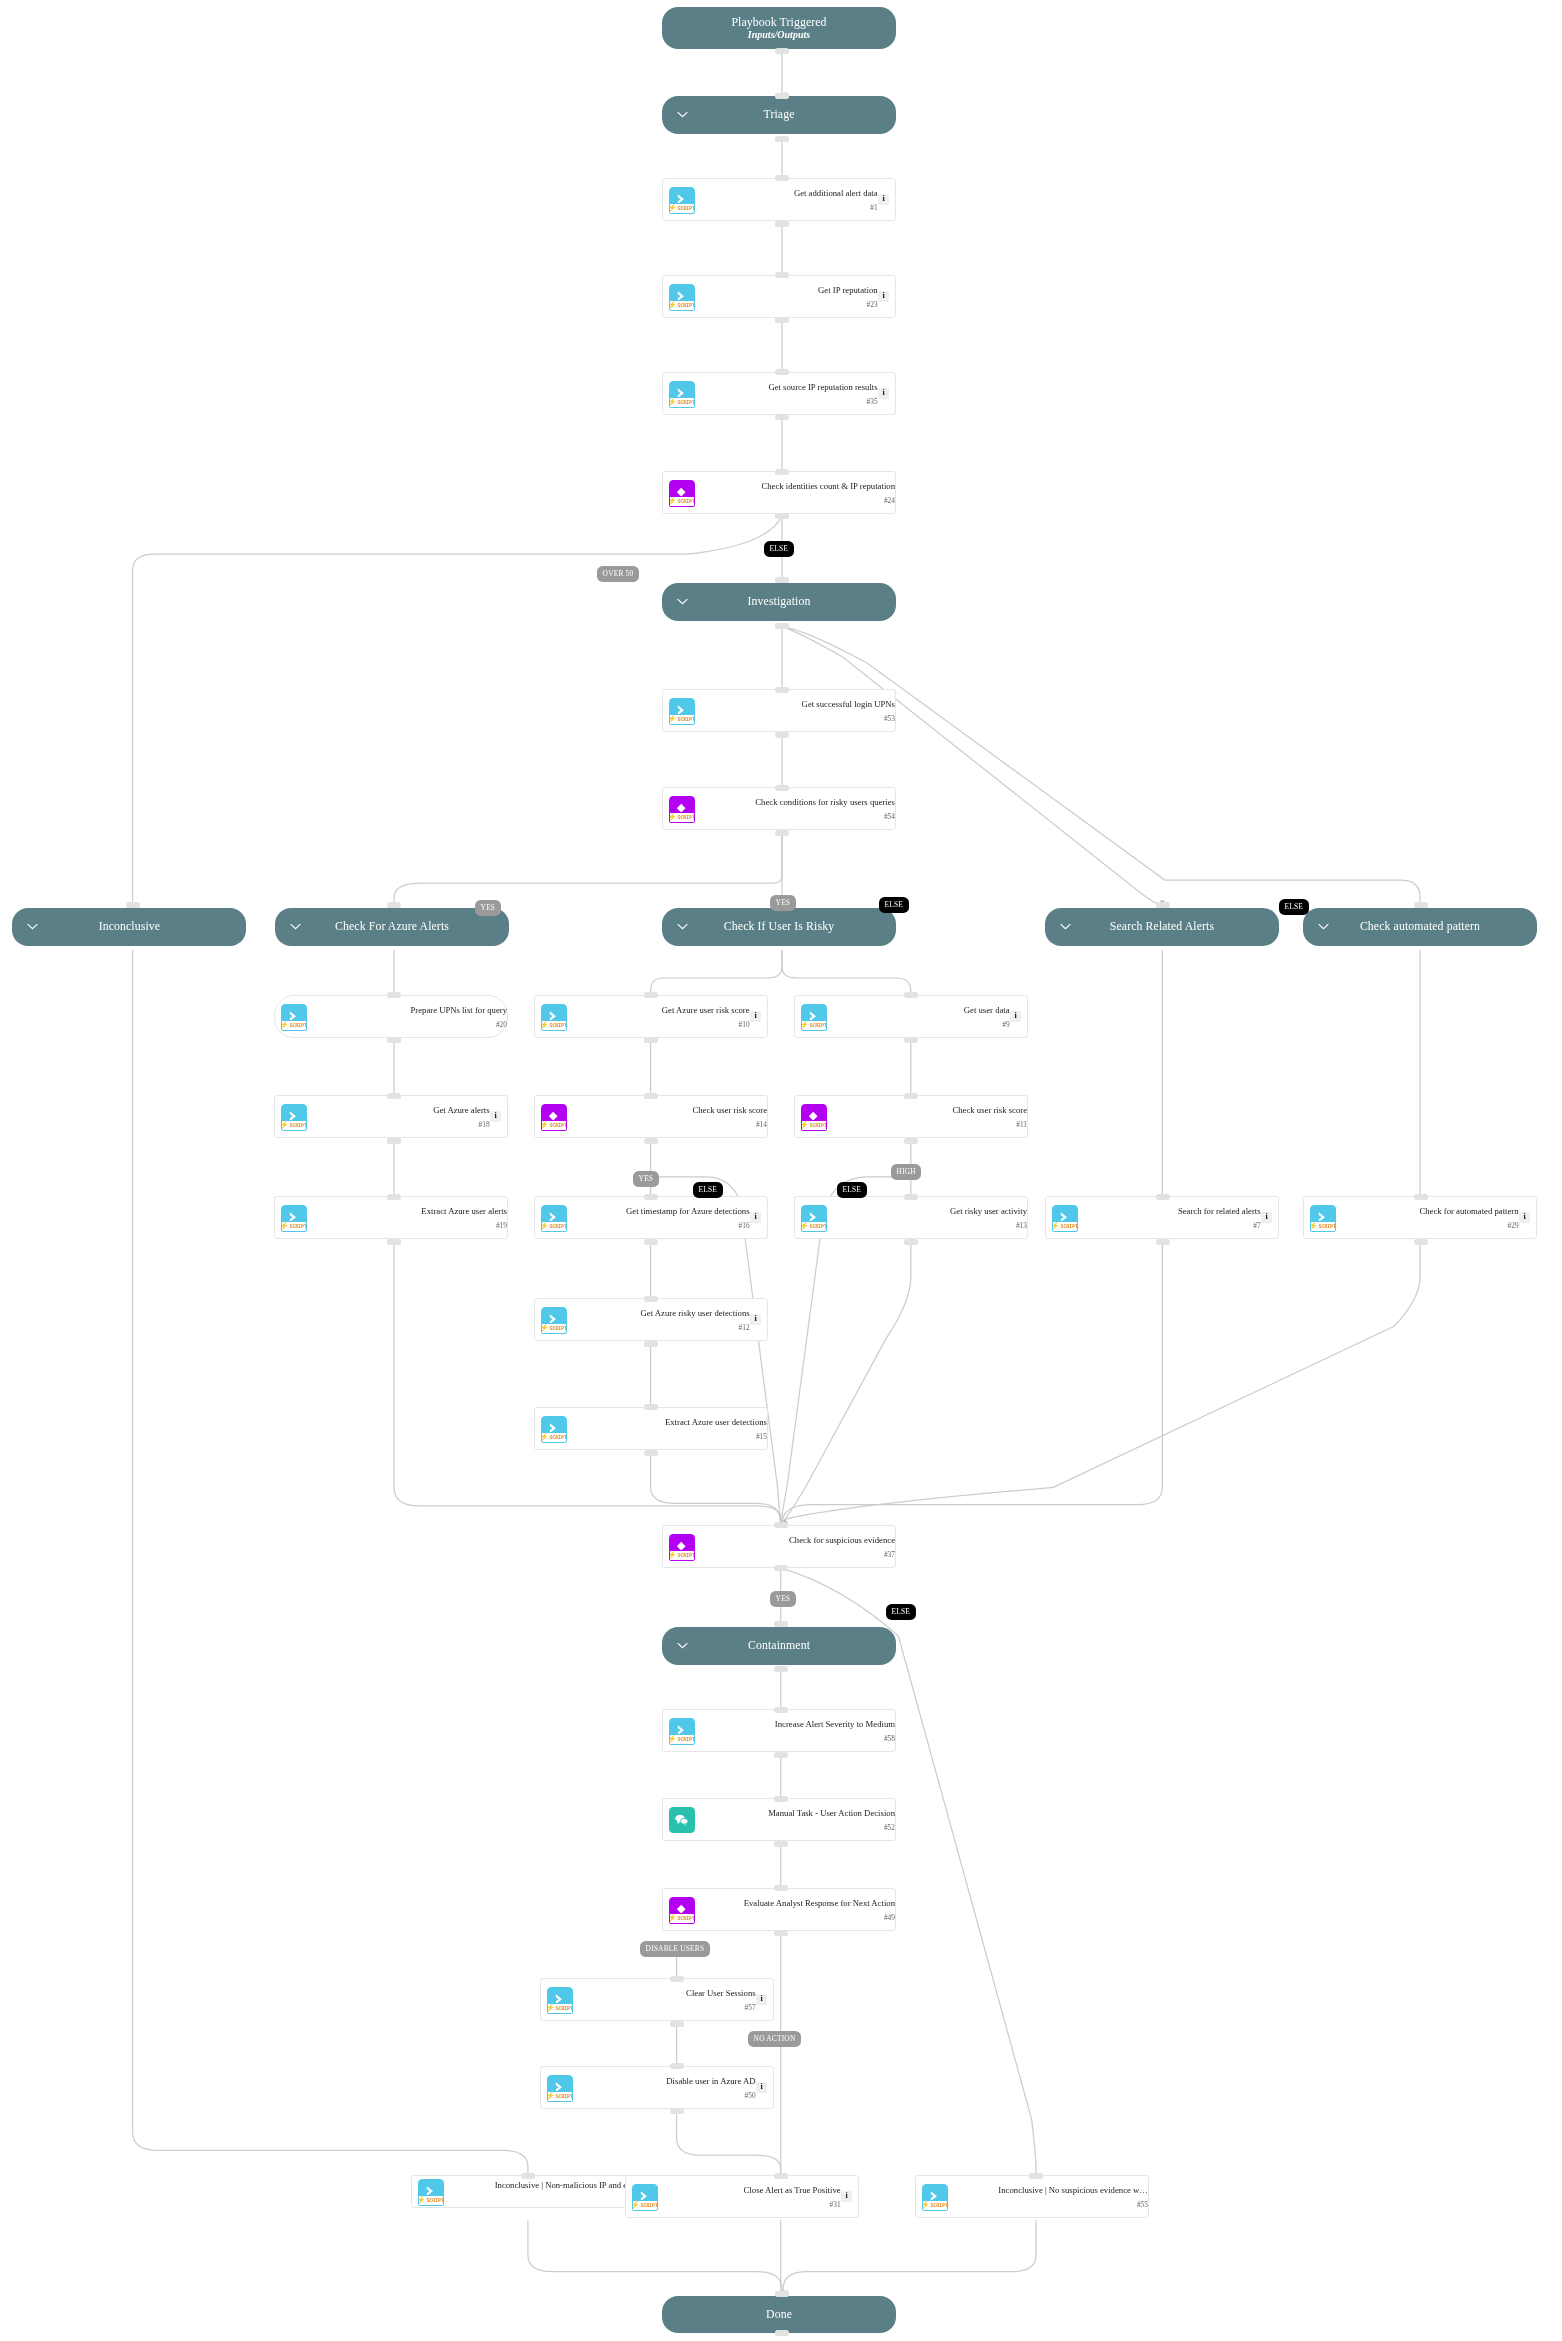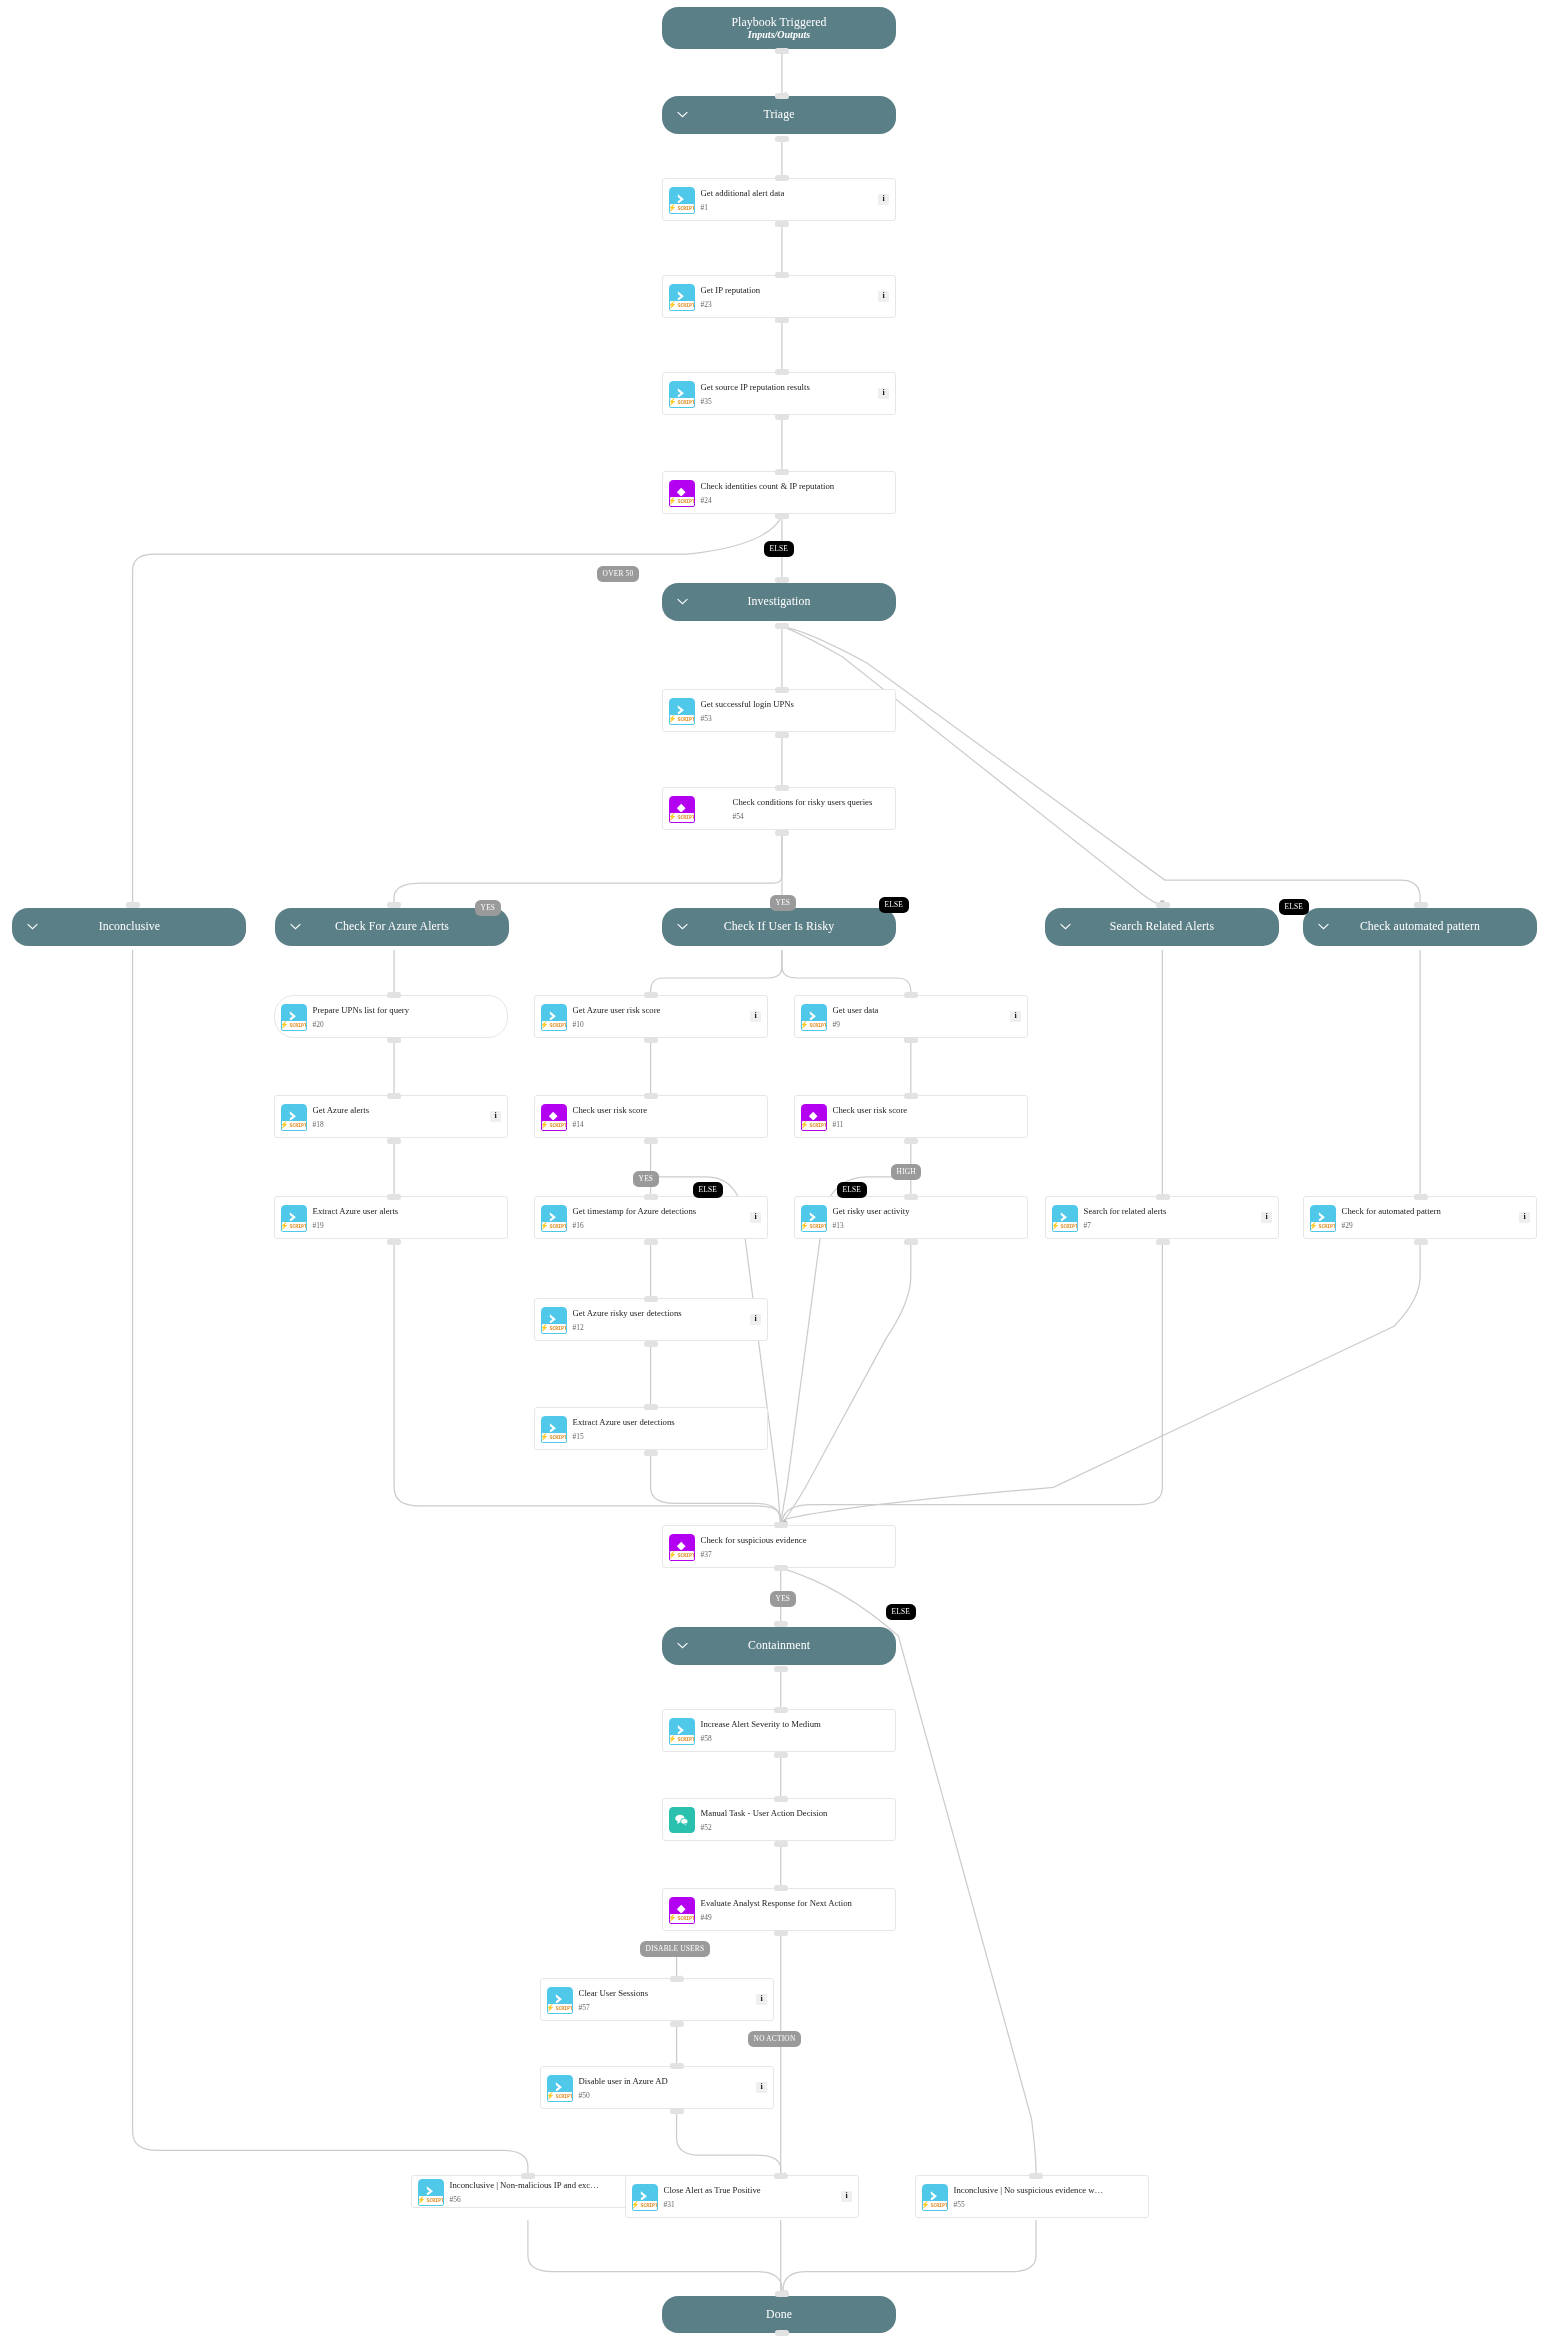--- a/index.html
+++ b/index.html
@@ -103,23 +103,24 @@
   .script-badge .bolt { color: #f5a623; font-size: 6.8px; line-height: 1; }
   .script-badge .stext {
     color: #e08a1e;
     font-family: "DejaVu Sans Mono", monospace;
     font-size: 5px;
     font-weight: bold;
     letter-spacing: -0.1px;
   }
   .task-text {
     flex: 1 1 auto;
-    padding-left: 6px;
+    padding-left: 23px;
     min-width: 0;
     overflow: hidden;
+    text-align: right;
   }
   .task-title {
     font-size: 8.7px;
     color: #1a1a1a;
     line-height: 1.15;
     white-space: nowrap;
     overflow: hidden;
     text-overflow: ellipsis;
   }
   .task-id {

